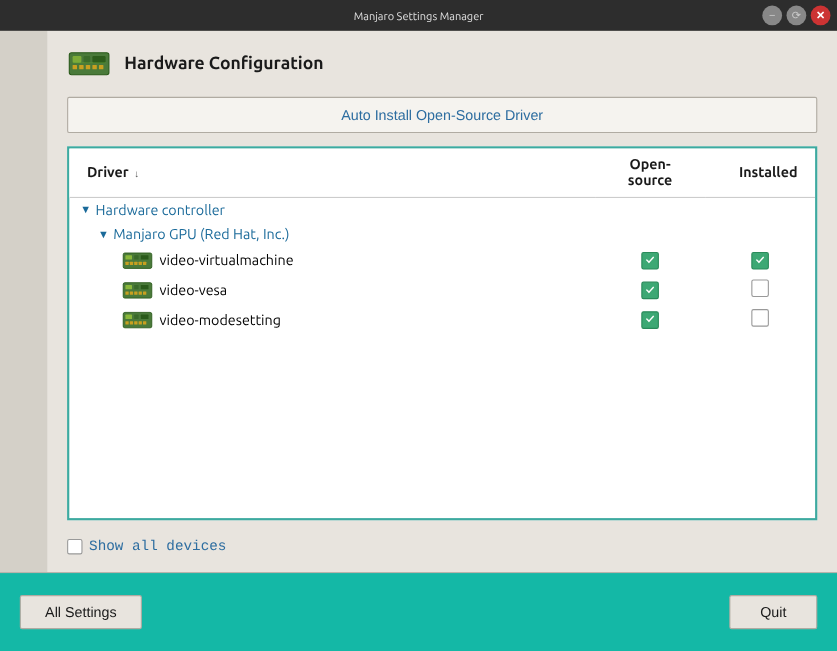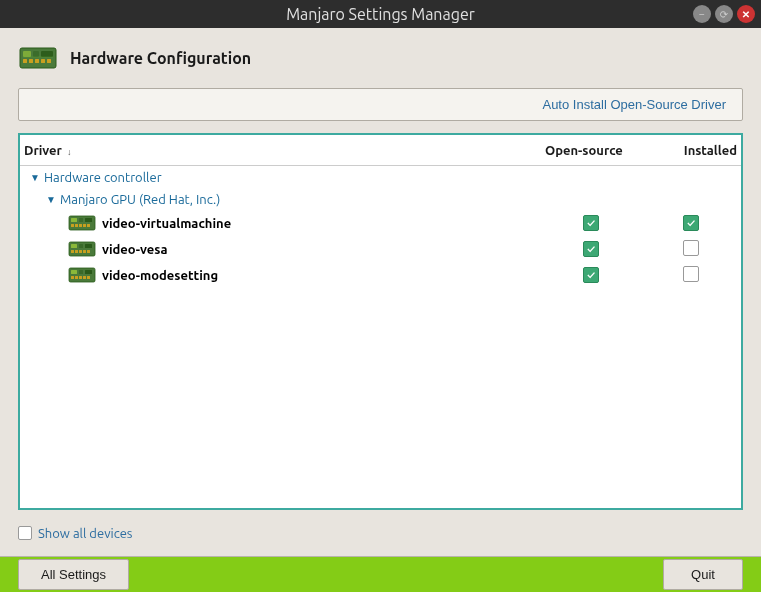--- a/index.html
+++ b/index.html
@@ -19,21 +19,21 @@
       background: #2d2d2d;
       height: 28px;
       display: flex;
       align-items: center;
       justify-content: center;
       position: relative;
       flex-shrink: 0;
     }
     .titlebar-title {
       color: #e0e0e0;
-      font-size: 16px;
+      font-size: 10px;
     }
     .titlebar-controls {
       position: absolute;
       right: 6px;
       display: flex;
       align-items: center;
       gap: 4px;
     }
     .titlebar-btn {
       width: 18px;
@@ -52,20 +52,21 @@
     .titlebar-btn.close { background: #cc3333; color: #fff; font-weight: bold; }
 
     
     .main-content {
       background: #e8e4de;
       flex: 1;
       padding: 16px 18px;
       display: flex;
       flex-direction: column;
       gap: 12px;
+      margin-left: 43px;
     }
 
     
     .header {
       display: flex;
       align-items: center;
       gap: 12px;
       padding-bottom: 4px;
     }
     .header-icon {
@@ -80,21 +81,21 @@
     }
 
     
     .auto-install-btn {
       background: #f5f3ef;
       border: 1px solid #b0aba2;
       padding: 8px 16px;
       cursor: pointer;
       font-size: 13px;
       color: #2d6da0;
-      text-align: right;
+      text-align: center;
       border-radius: 2px;
     }
 
     
     .driver-table-container {
       border: 2px solid #3daaa0;
       background: #ffffff;
       flex: 1;
       overflow: auto;
     }
@@ -102,30 +103,30 @@
     .driver-table {
       width: 100%;
       border-collapse: collapse;
     }
 
     .driver-table thead tr {
       border-bottom: 1px solid #ccc;
     }
 
     .driver-table thead th {
-      padding: 8px 4px;
+      padding: 8px 16px;
       text-align: left;
       font-weight: bold;
       color: #1a1a1a;
       font-size: 13px;
       background: #fff;
     }
 
     .driver-table thead th.col-opensource {
-      text-align: left;
+      text-align: center;
       width: 100px;
     }
     .driver-table thead th.col-installed {
       text-align: right;
       width: 100px;
     }
 
     .driver-table tbody tr td {
       padding: 4px 10px;
       vertical-align: middle;
@@ -153,21 +154,20 @@
     }
 
     .driver-row td.driver-name-cell {
       padding-left: 0;
     }
     .driver-name-inner {
       display: flex;
       align-items: center;
       gap: 6px;
       padding-left: 48px;
-      font-weight: bold;
     }
 
     .triangle {
       font-size: 10px;
       color: #1a6a9a;
     }
 
     
     .checkbox-cell {
       text-align: center;
@@ -199,20 +199,21 @@
       width: 28px;
       height: 18px;
       flex-shrink: 0;
     }
 
     
     .bottom-area {
       display: flex;
       align-items: center;
       padding: 4px 0 0 0;
+      font-family: Liberation Mono, monospace;
     }
     .show-all-label {
       display: flex;
       align-items: center;
       gap: 6px;
       color: #2d6da0;
       font-size: 13px;
       cursor: pointer;
     }
     .show-all-cb {
@@ -220,22 +221,22 @@
       height: 14px;
       background: #fff;
       border: 1px solid #999;
       border-radius: 2px;
       display: inline-block;
       flex-shrink: 0;
     }
 
     
     .footer {
-      background: #84cc16;
-      padding: 2px 18px;
+      background: #14b8a6;
+      padding: 20px 18px;
       display: flex;
       justify-content: space-between;
       align-items: center;
       border-top: 1px solid #b8b4ac;
       flex-shrink: 0;
     }
     .footer-btn {
       background: #e8e4de;
       border: 1px solid #b0aba2;
       padding: 7px 22px;

